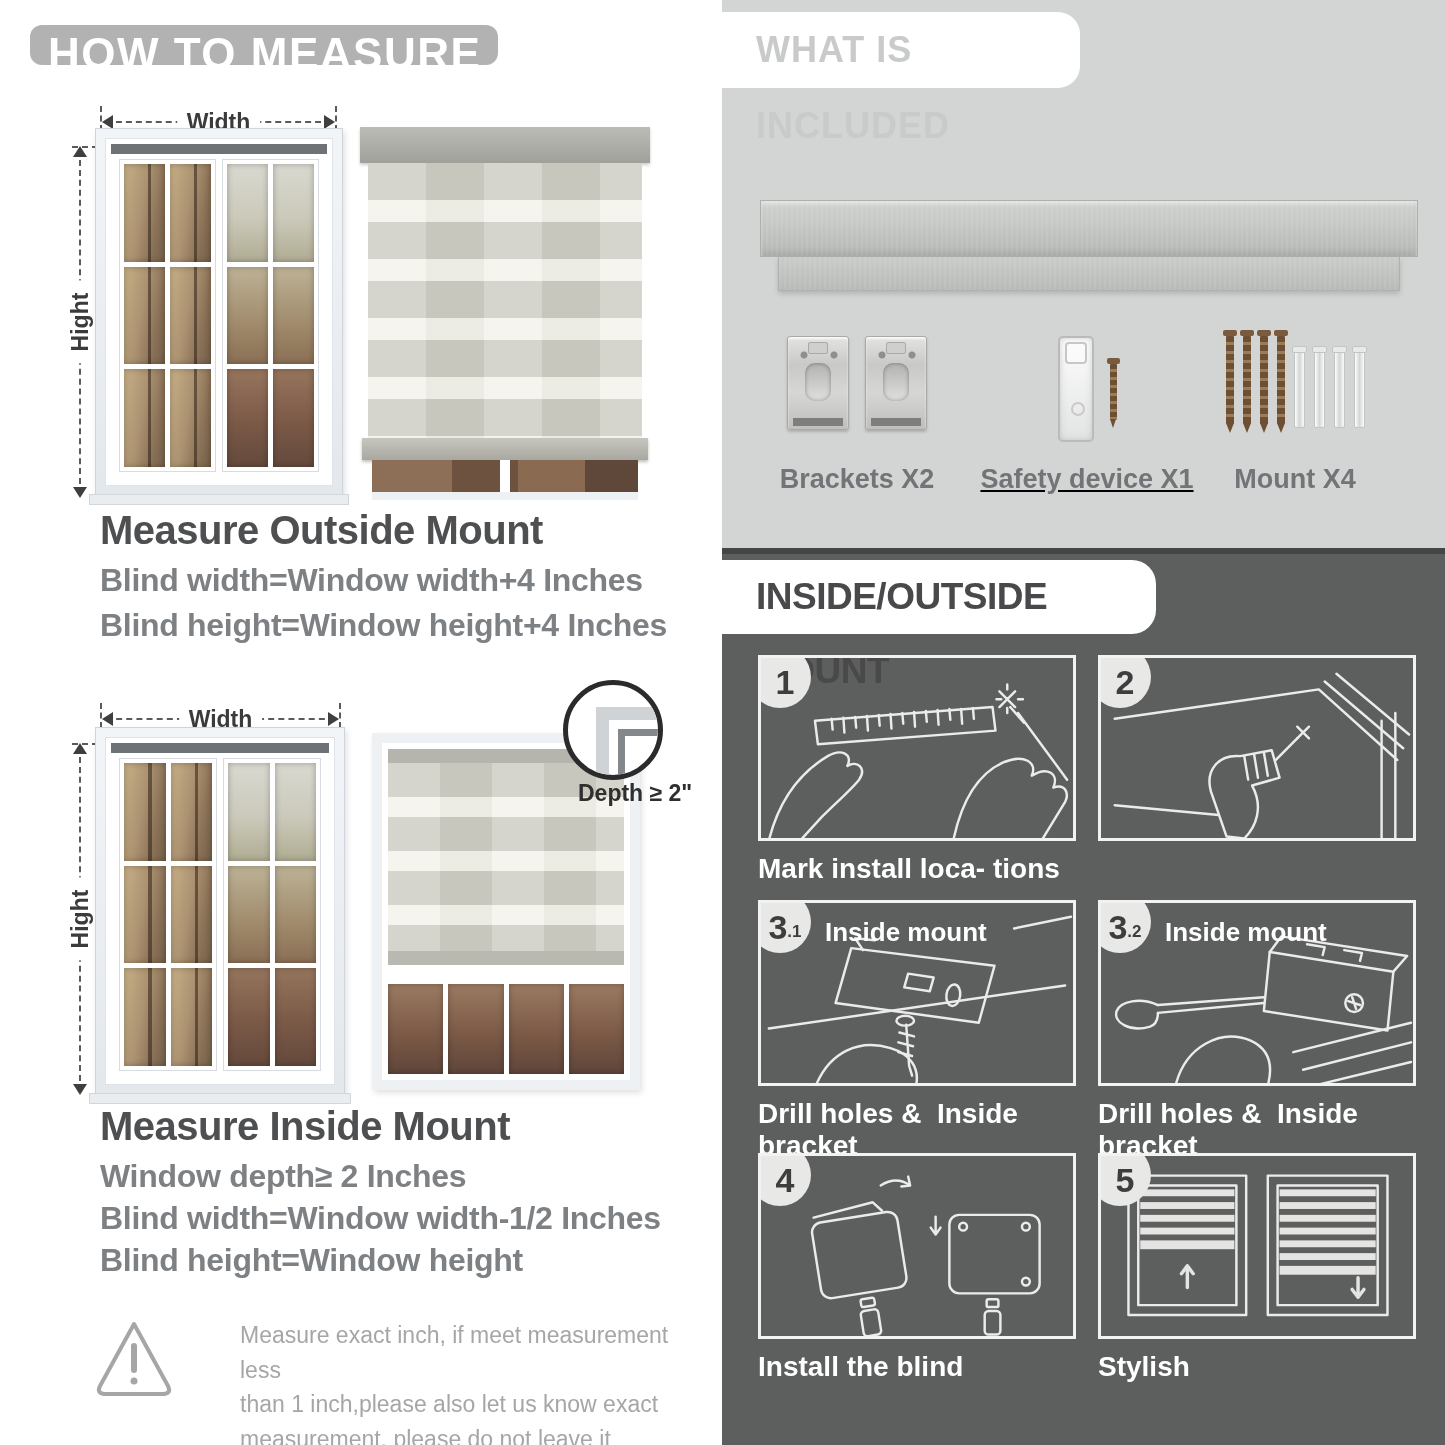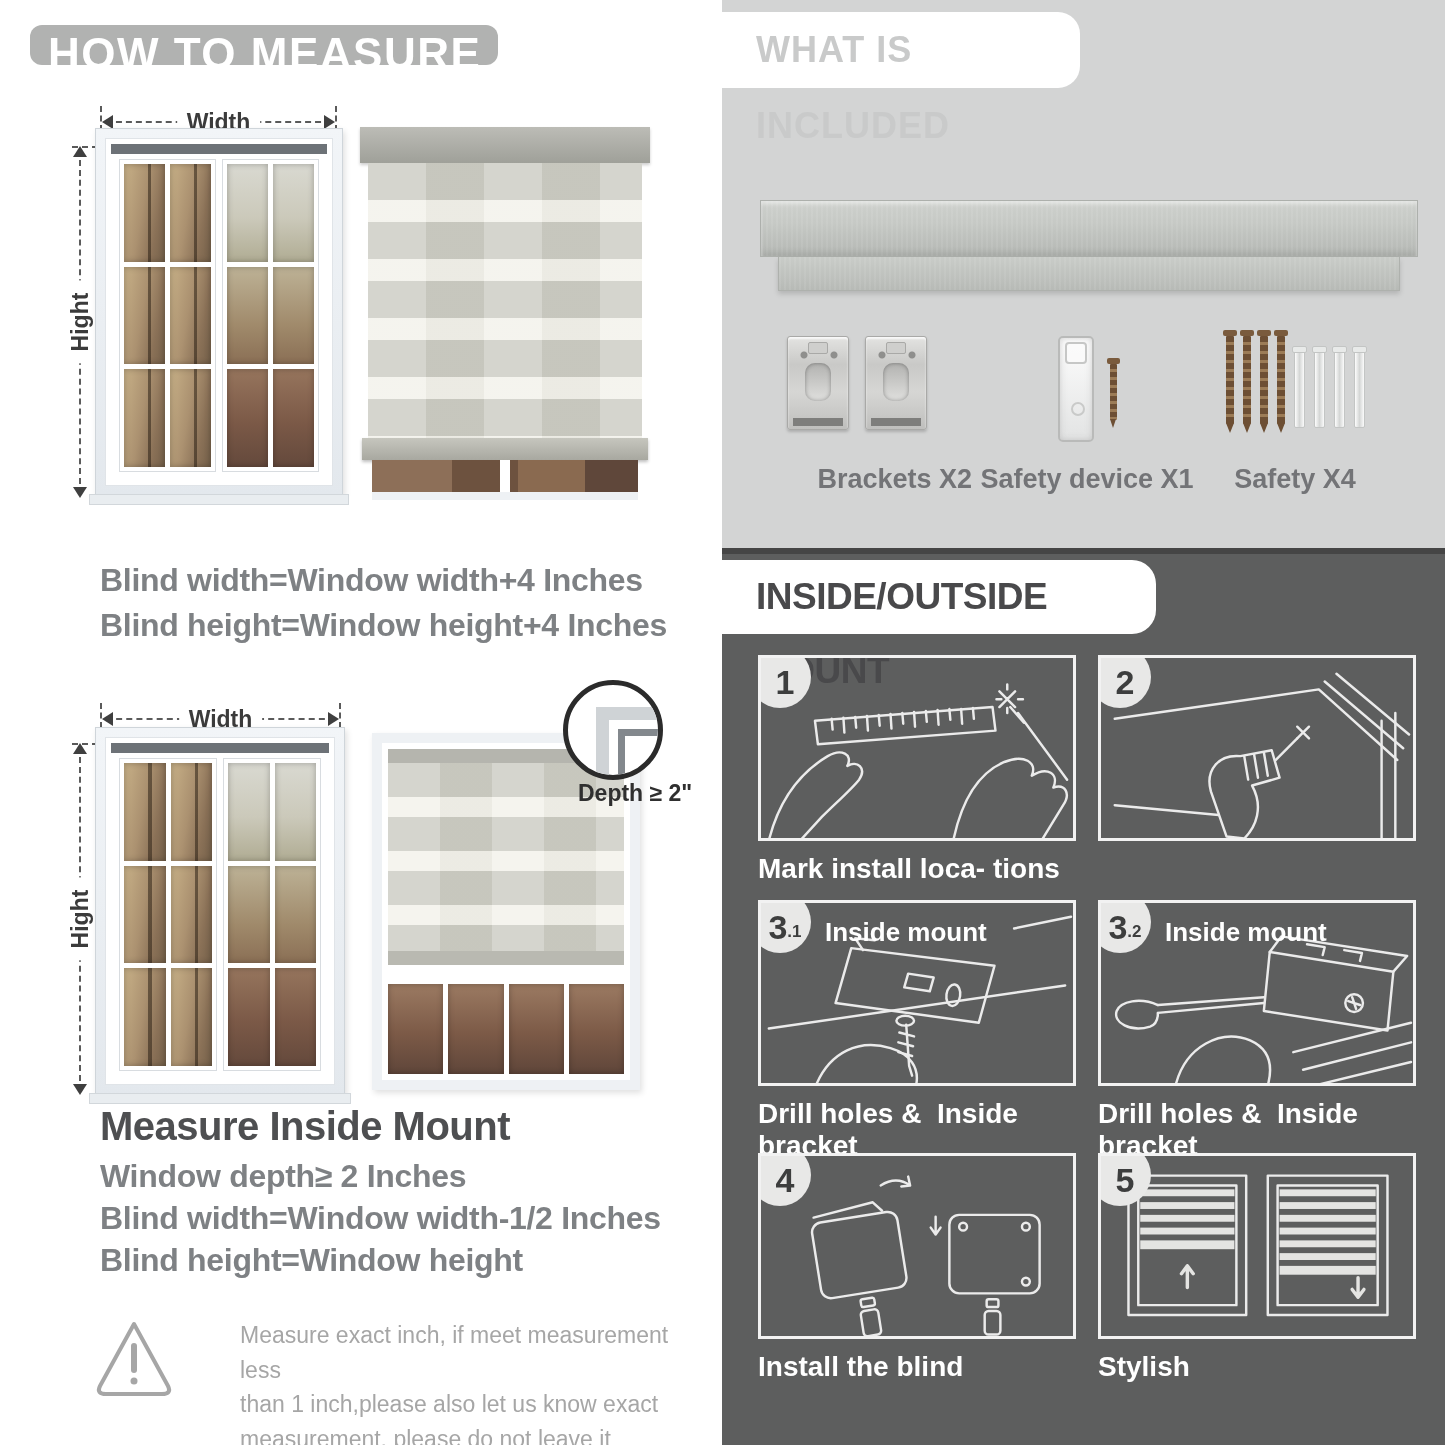--- a/index.html
+++ b/index.html
@@ -218,20 +218,21 @@
     </div>
     <div class="sill"></div>
   </div>
   <div class="abs blind" style="left:362px;top:127px;width:286px;height:373px;">
     <div class="cassette"></div>
     <div class="fabric"></div>
     <div class="rail"></div>
     <div class="under"></div>
   </div>
 
+  <div class="abs sec-heading" style="left:100px;top:508px;">Measure Outside Mount</div>
   <div class="abs formula" style="left:100px;top:562px;">Blind width=Window width+4 Inches</div>
   <div class="abs formula" style="left:100px;top:607px;">Blind height=Window height+4 Inches</div>
 
   <div class="abs measure-w" style="left:100px;top:707px;width:241px;height:24px;">
     <i class="tick tl"></i>
     <i class="tick tr"></i>
     <i class="mw-line"></i>
     <i class="ah l"></i>
     <i class="ah r"></i>
     <span class="mw-label">Width</span>
@@ -301,50 +302,50 @@
 
   <div class="abs panel-gray">
     <div class="banner-white">
       <span>WHAT IS INCLUDED</span>
     </div>
     <div class="headrail">
       <div class="hr-top"></div>
       <div class="hr-bot"></div>
     </div>
 
-    <div class="comp" style="left:20px;width:230px;text-align:right;">
+    <div class="comp" style="left:20px;width:230px;">
       <div class="icons">
         <div class="bracket">
             <i class="b-foot"></i>
           </div>
         <div class="bracket">
             <i class="b-foot"></i>
           </div>
       </div>
       <div class="comp-label">Brackets X2</div>
     </div>
-    <div class="comp" style="left:250px;width:230px;">
+    <div class="comp" style="left:250px;width:230px;text-decoration:underline;">
       <div class="icons">
         <div class="safety"></div>
         <div class="screw-s"></div>
       </div>
       <div class="comp-label">Safety device X1</div>
     </div>
     <div class="comp" style="left:458px;width:230px;">
       <div class="icons" style="gap:9px;">
         <div class="screw"></div>
         <div class="screw"></div>
         <div class="screw"></div>
         <div class="screw"></div>
         <div class="anchor"></div>
         <div class="anchor"></div>
         <div class="anchor"></div>
         <div class="anchor"></div>
       </div>
-      <div class="comp-label">Safety X4</div>
+      <div class="comp-label">Mount X4</div>
     </div>
   </div>
 
   <div class="abs panel-dark">
     <div class="banner-white2">
       <span>INSIDE/OUTSIDE MOUNT</span>
     </div>
 
     <div class="step" style="left:36px;top:101px;">
       <div class="step-box">

